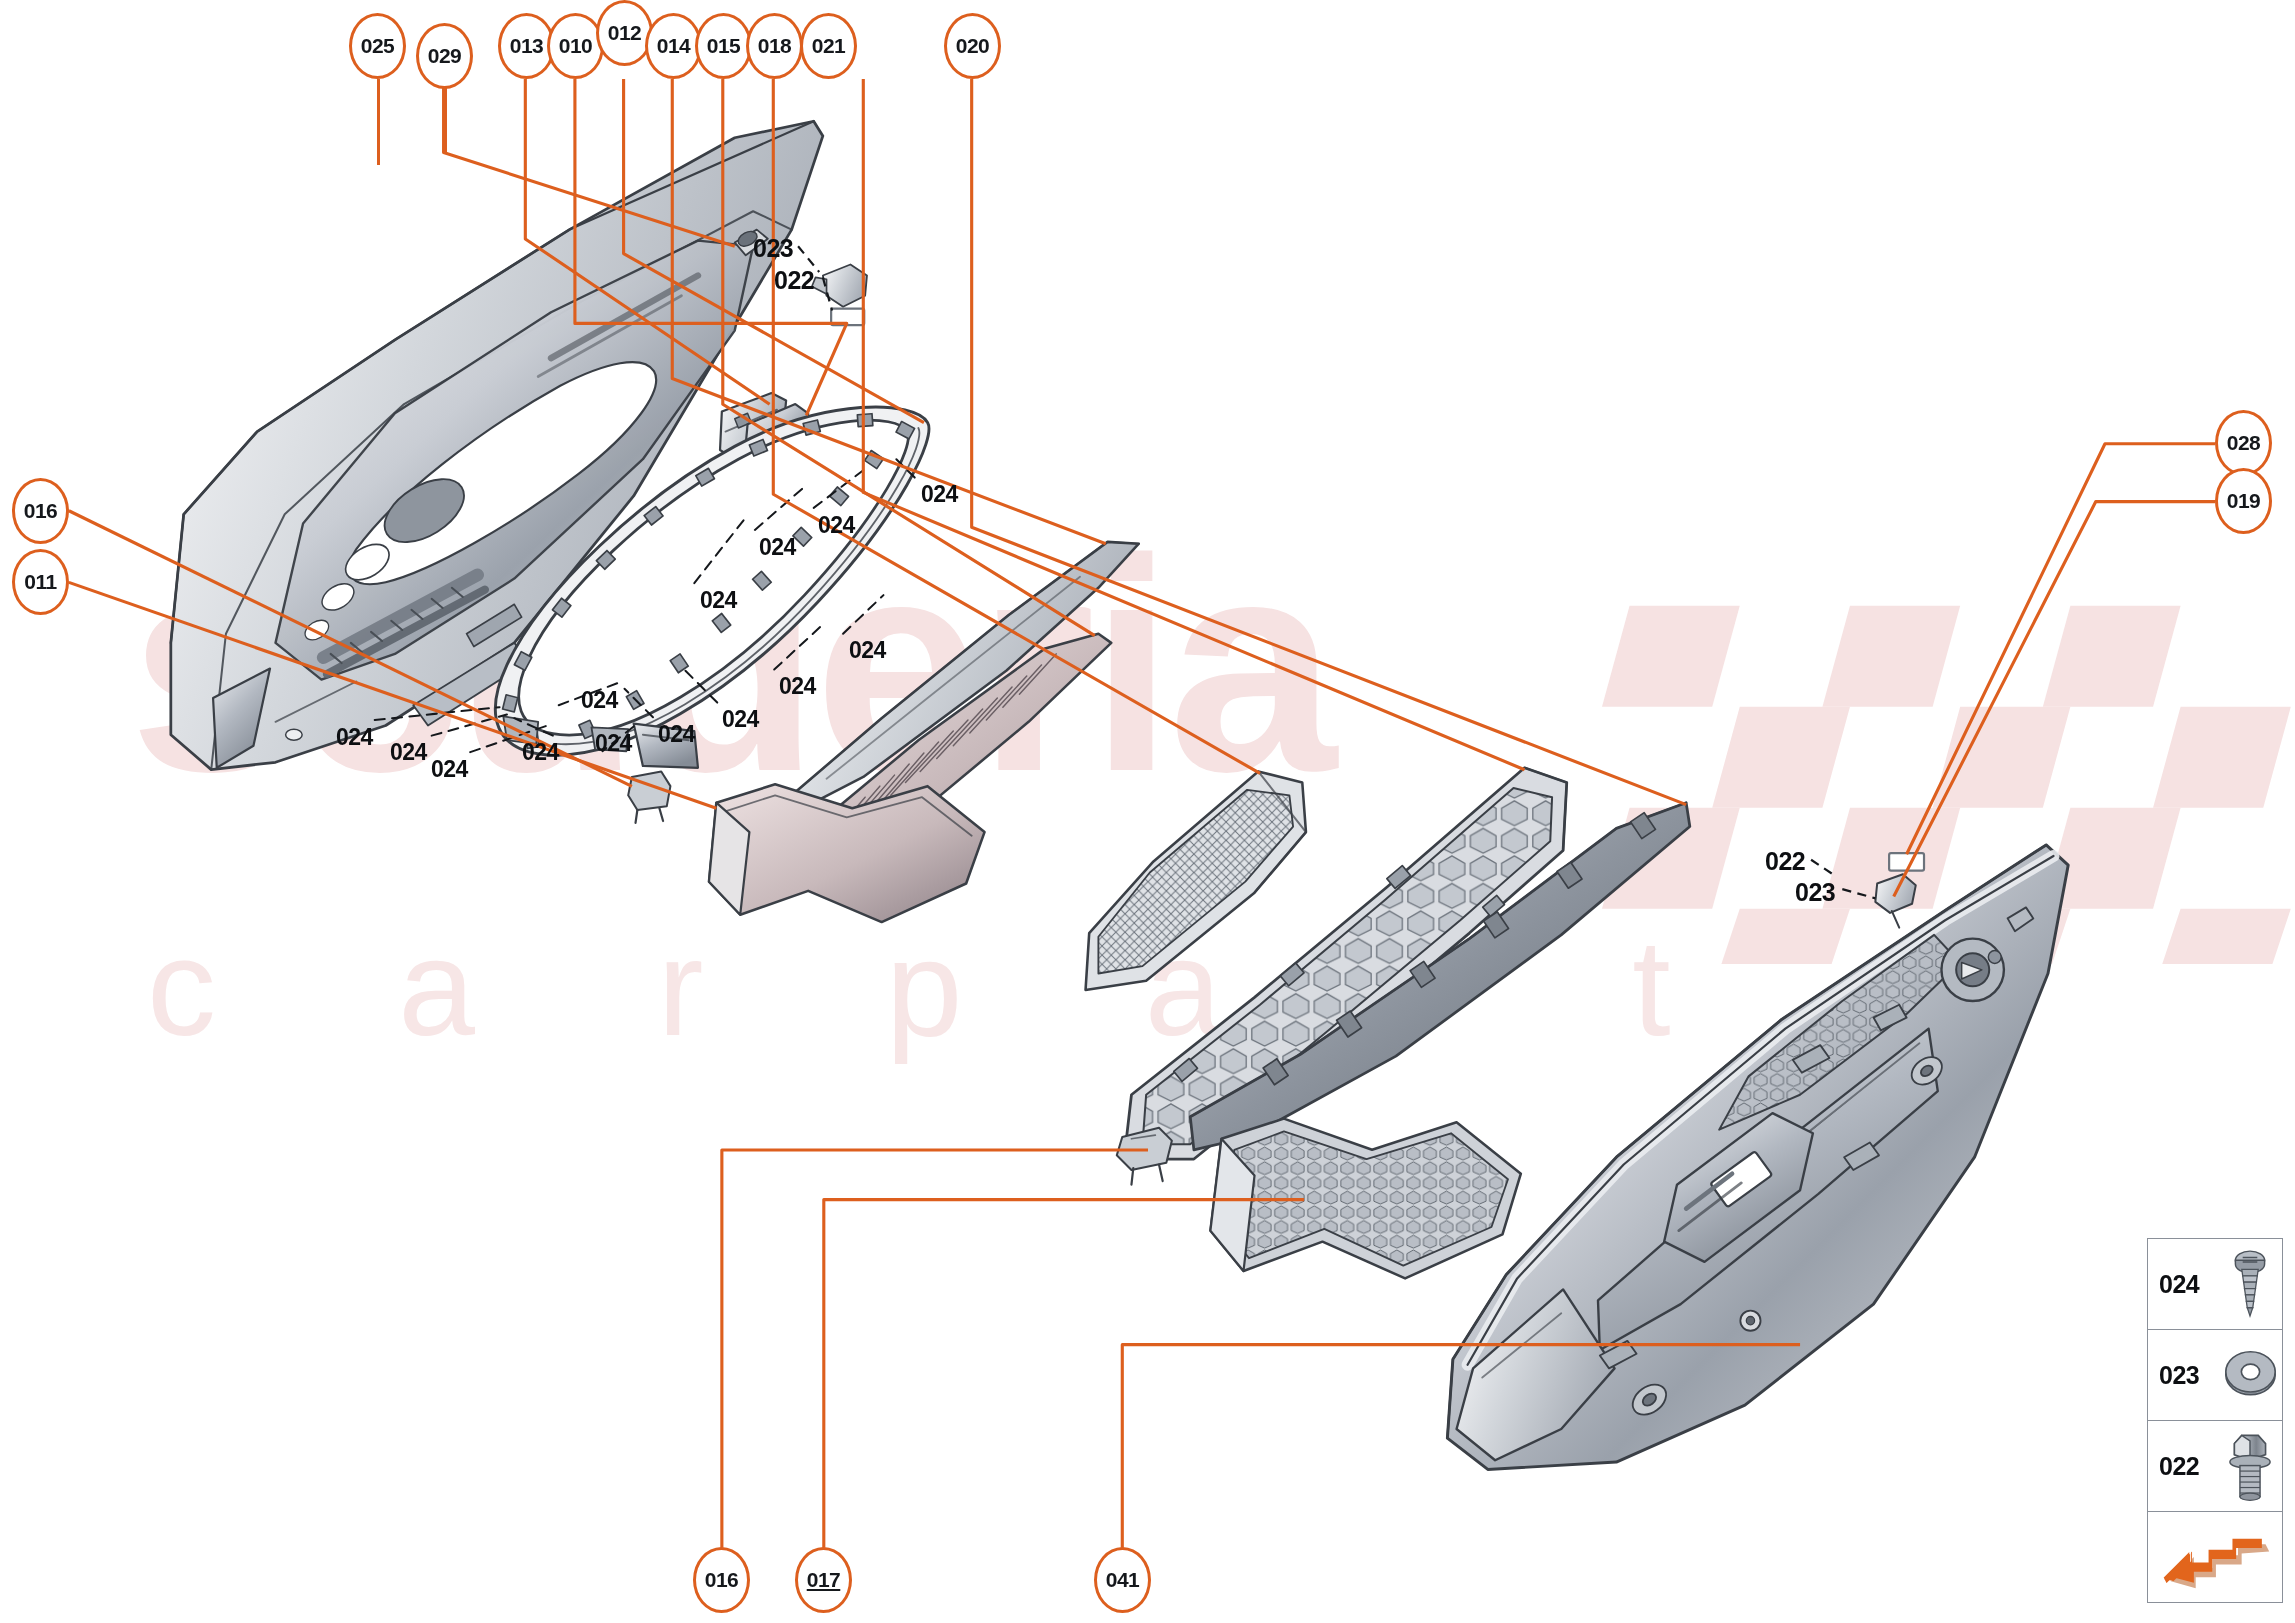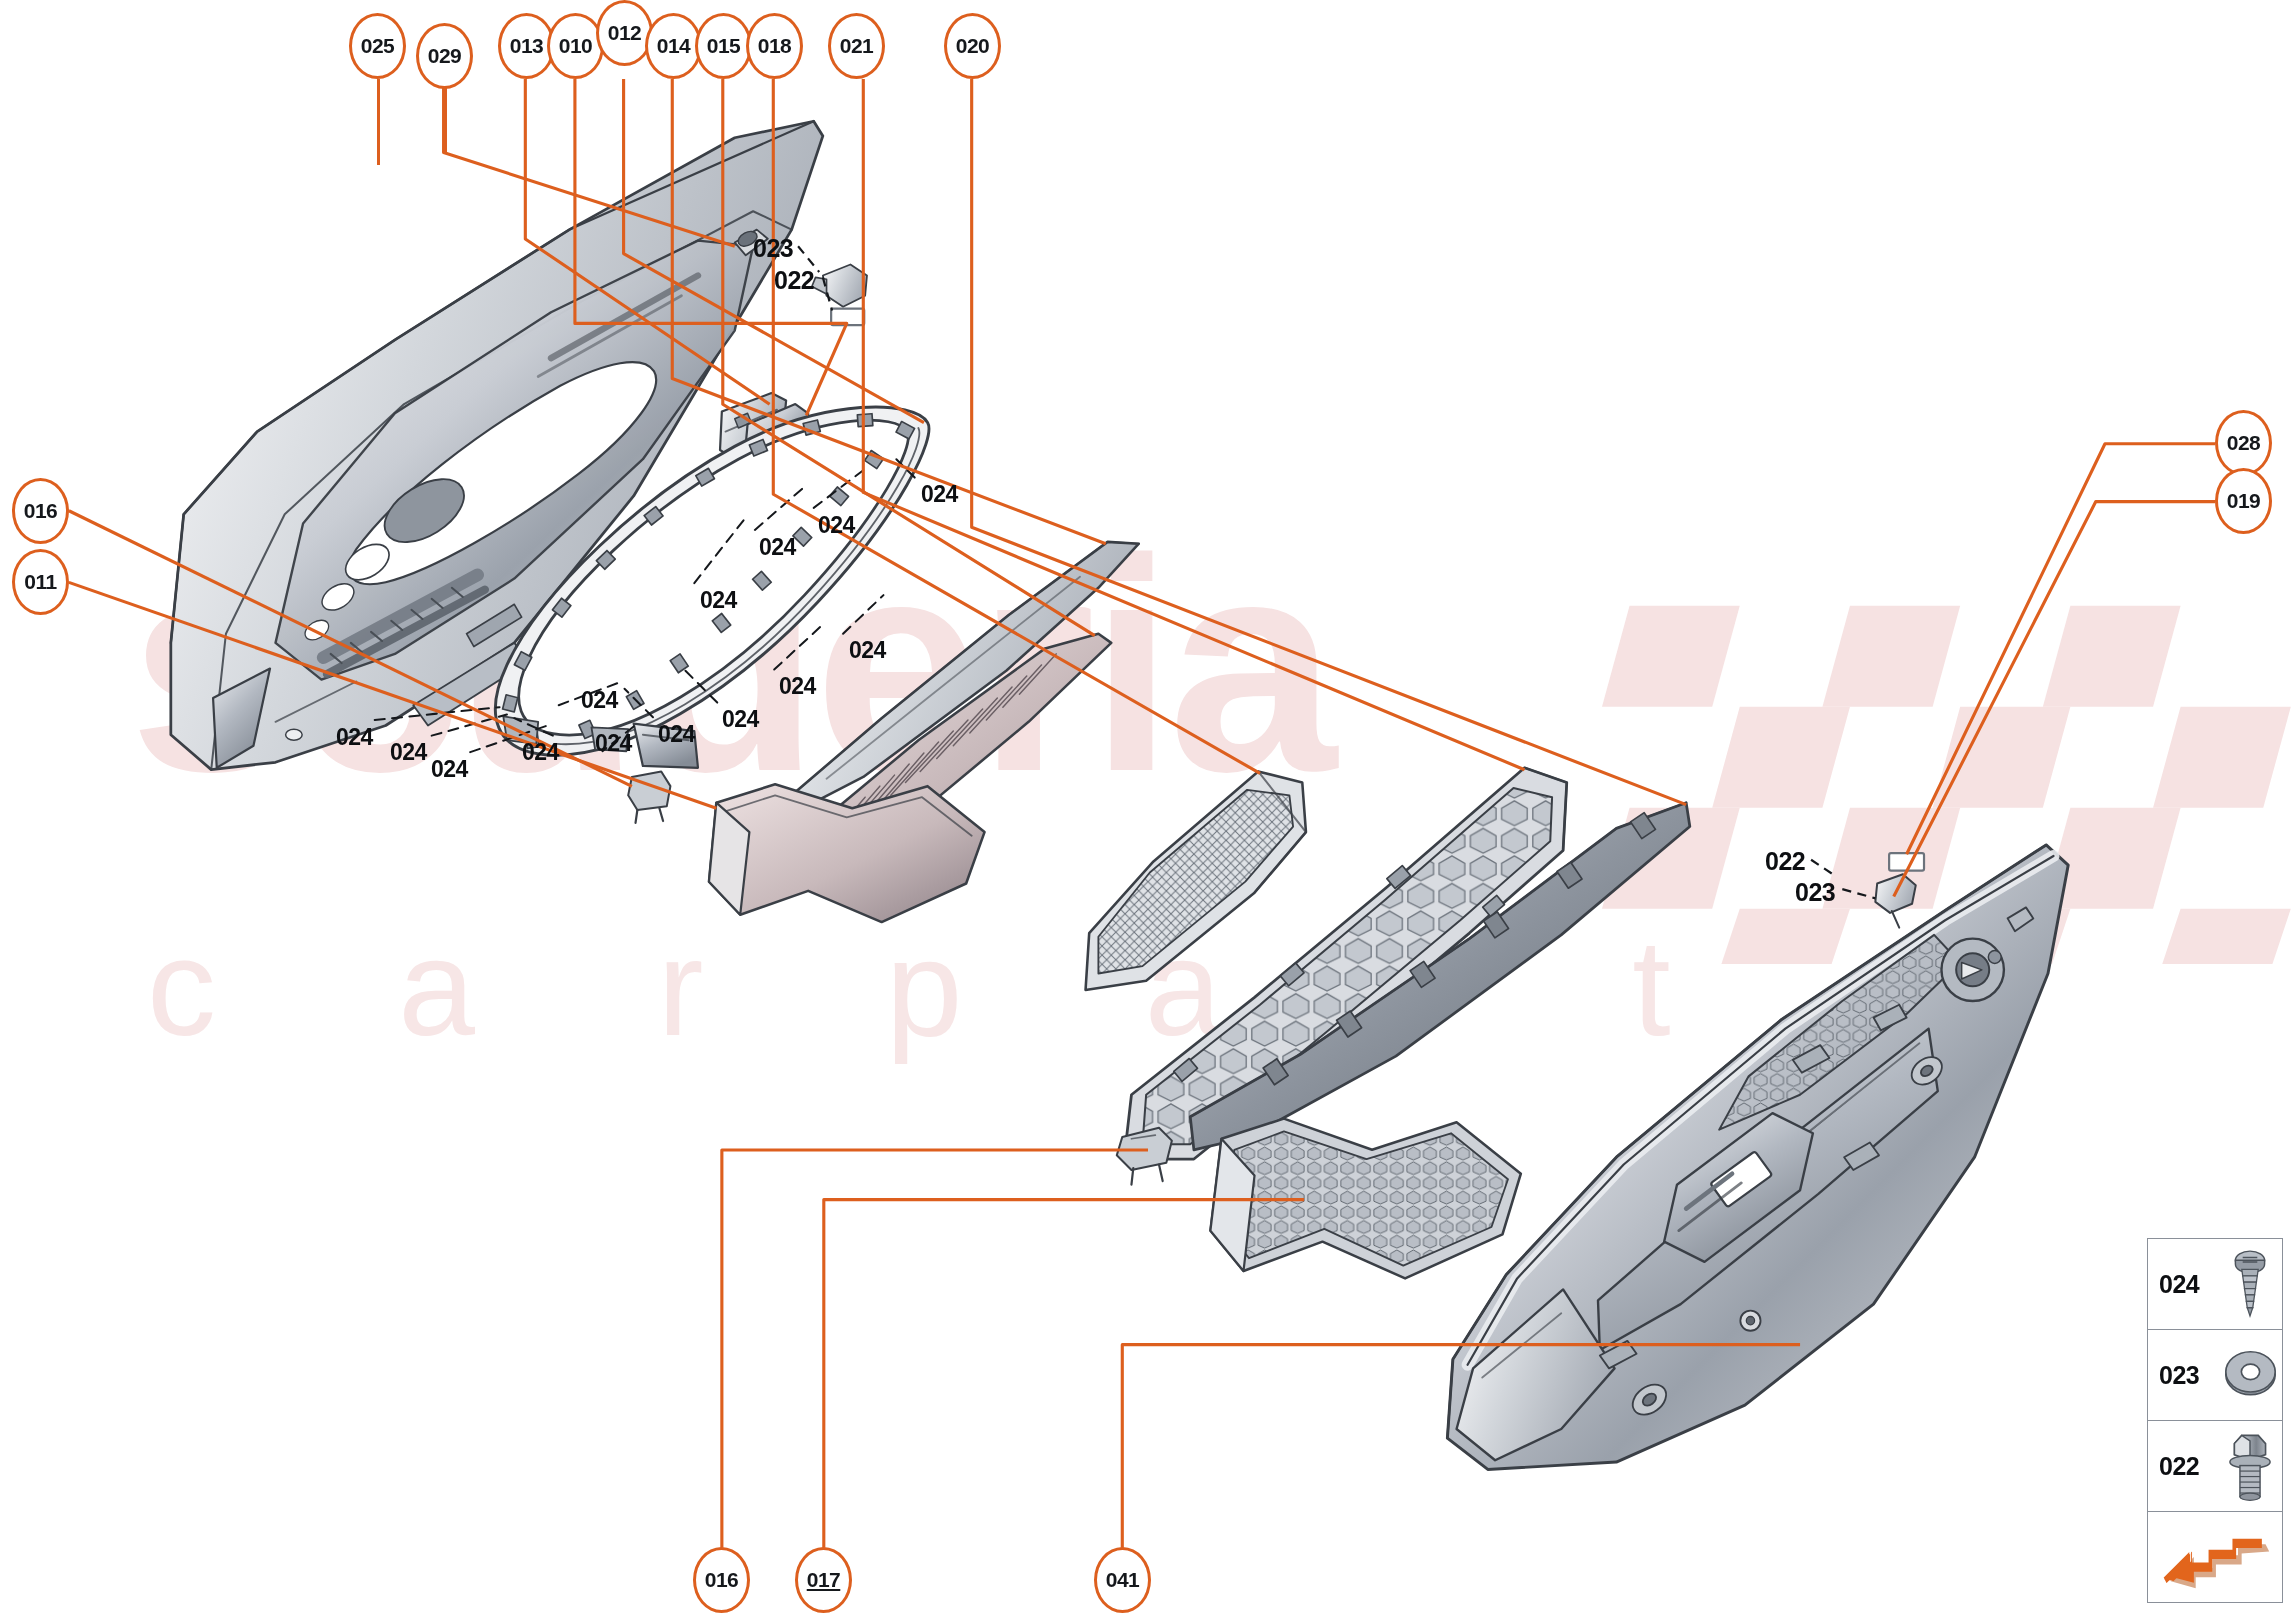--- a/index.html
+++ b/index.html
@@ -485,21 +485,21 @@
     </svg>
 
     <div class="callout" style="left:349px;top:13px;">025</div>
     <div class="callout" style="left:416px;top:23px;">029</div>
     <div class="callout" style="left:498px;top:13px;">013</div>
     <div class="callout" style="left:547px;top:13px;">010</div>
     <div class="callout" style="left:596px;top:0;">012</div>
     <div class="callout" style="left:645px;top:13px;text-align:right;">014</div>
     <div class="callout" style="left:695px;top:13px;">015</div>
     <div class="callout" style="left:746px;top:13px;">018</div>
-    <div class="callout" style="left:828px;top:13px;">021</div>
+    <div class="callout" style="left:800px;top:13px;">021</div>
     <div class="callout" style="left:944px;top:13px;">020</div>
 
     <div class="callout" style="left:12px;top:478px;">016</div>
     <div class="callout" style="left:12px;top:549px;">011</div>
 
     <div class="callout" style="left:2215px;top:410px;">028</div>
     <div class="callout" style="left:2215px;top:468px;">019</div>
 
     <div class="callout" style="left:693px;top:1547px;">016</div>
     <div class="callout" style="left:795px;top:1547px;text-decoration:underline;">017</div>

